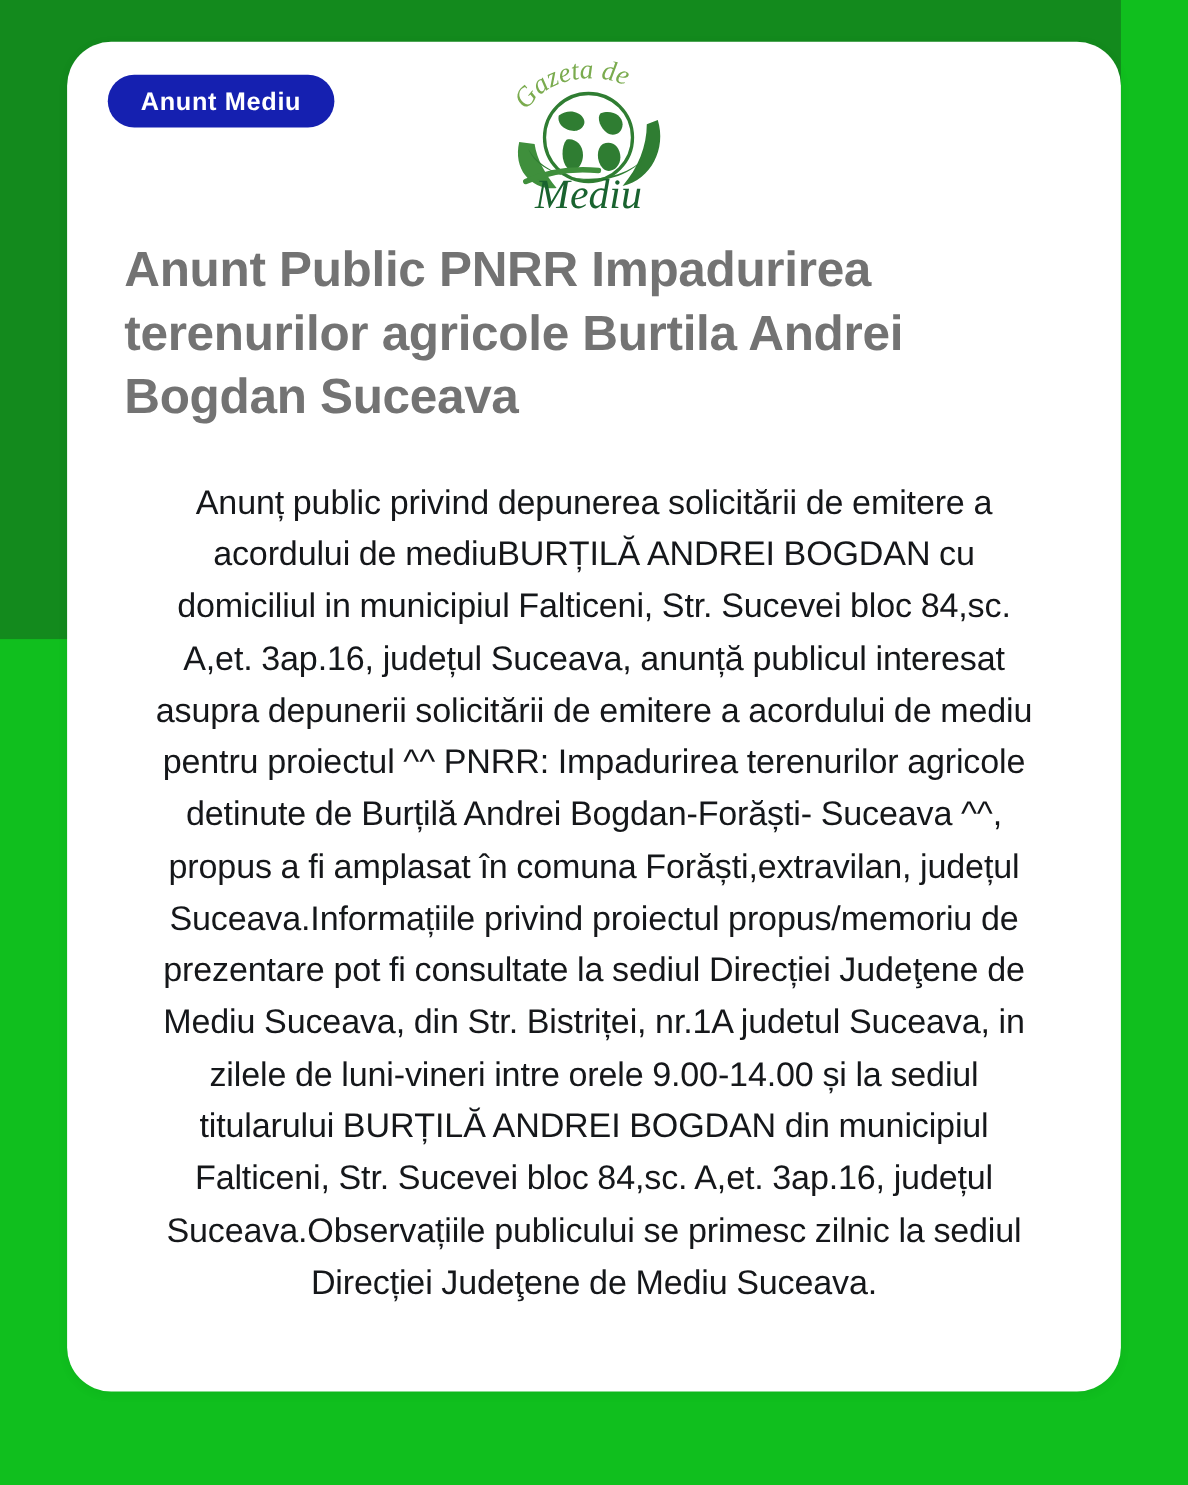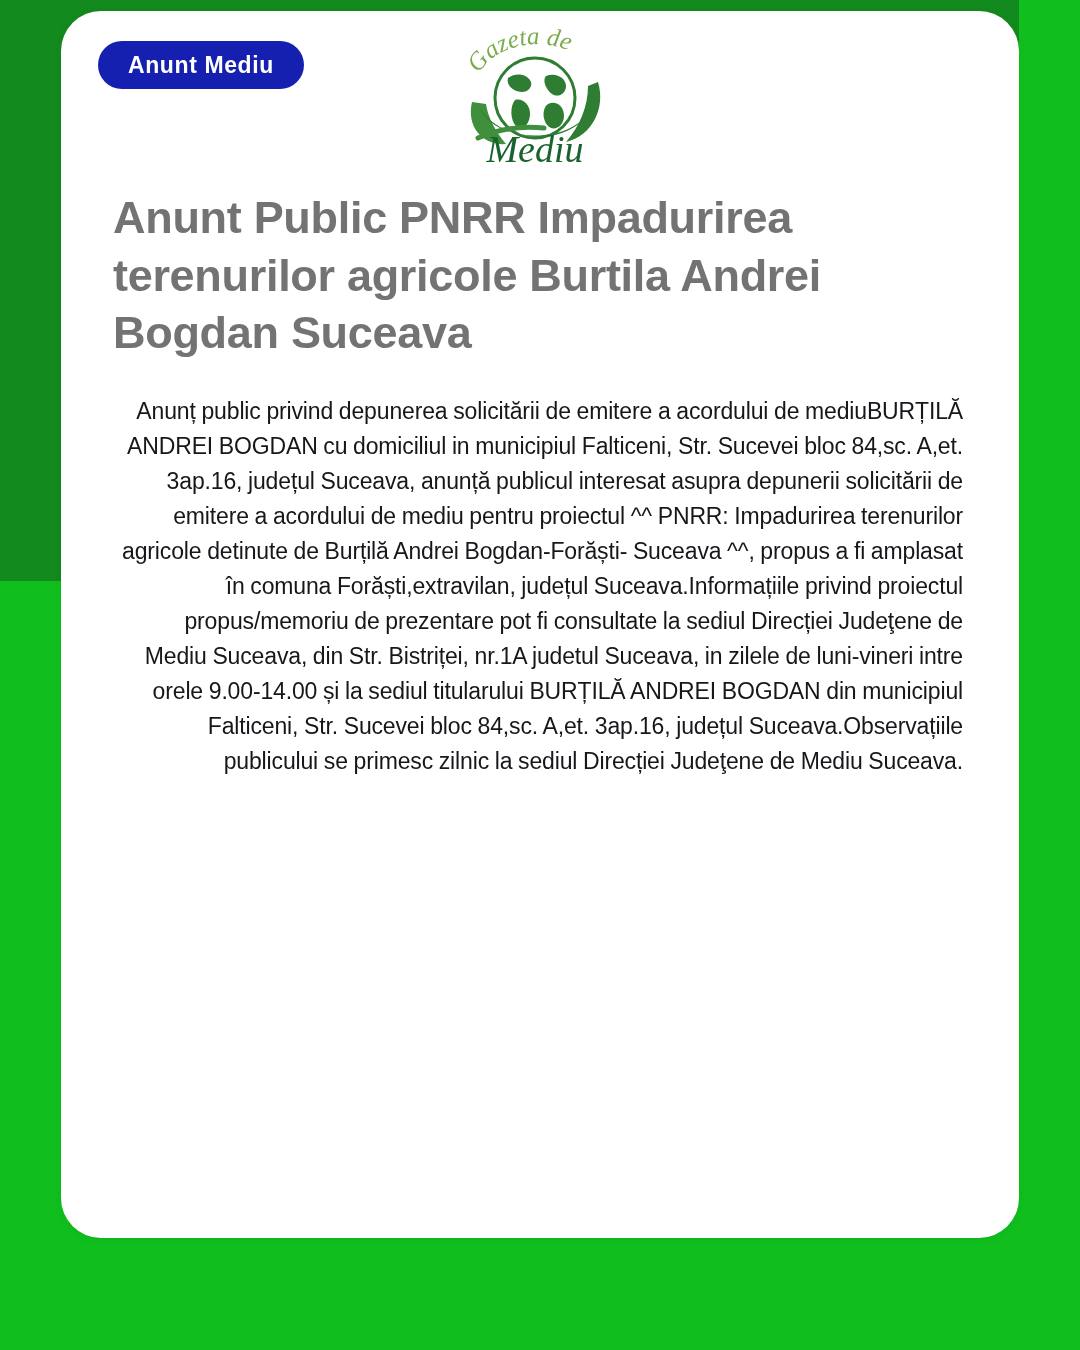--- a/index.html
+++ b/index.html
@@ -30,21 +30,21 @@
     width: 1019px;
     height: 581px;
     background: #138a1d;
     z-index: 1;
   }
 
   
   #card {
     position: absolute;
     left: 61px;
-    top: 11px;
+    top: 38px;
     width: 958px;
     height: 1227px;
     background: #ffffff;
     border-radius: 40px;
     z-index: 2;
     box-shadow: 0 2px 10px rgba(0,0,0,0.06);
     box-sizing: border-box;
     padding: 0;
     overflow: hidden;
   }
@@ -91,29 +91,29 @@
     color: #737373;
     font-size: 45px;
     line-height: 1.28;
     font-weight: bold;
     font-family: "Liberation Sans", sans-serif;
     letter-spacing: -0.3px;
   }
 
   
   .body-text {
-    margin: 4px;
+    margin: 16px;
     padding: 28px 52px 0 52px;
     color: #15171a;
-    font-size: 23px;
+    font-size: 31px;
     line-height: 1.525;
     font-weight: 400;
     font-family: "Liberation Sans", sans-serif;
     letter-spacing: -0.15px;
-    text-align: right;
+    text-align: center;
     word-spacing: -0.5px;
   }
 </style>
 </head>
 <body>
 
 <div id="backdrop"></div>
 <div id="backdrop-dark-block"></div>
 
 <div id="card">

